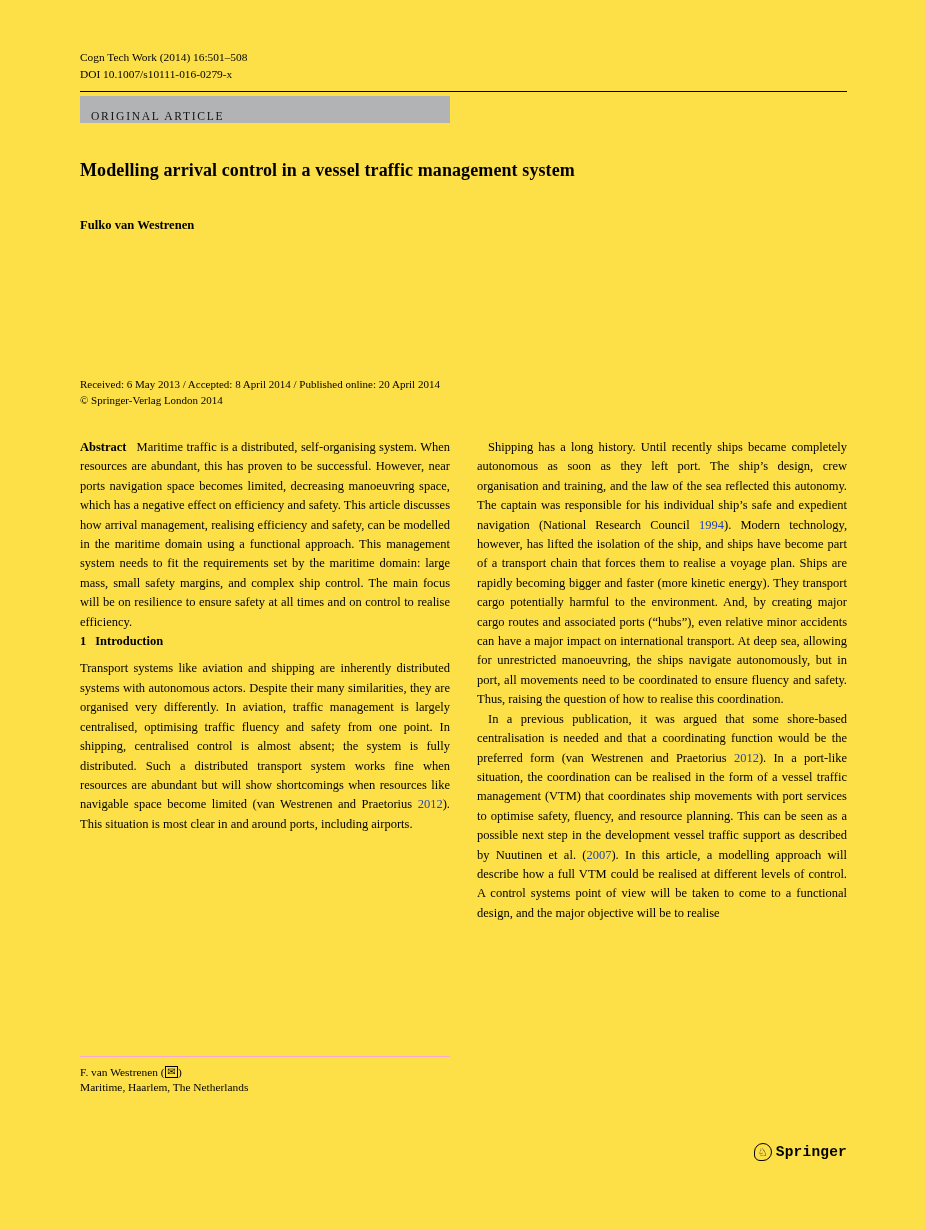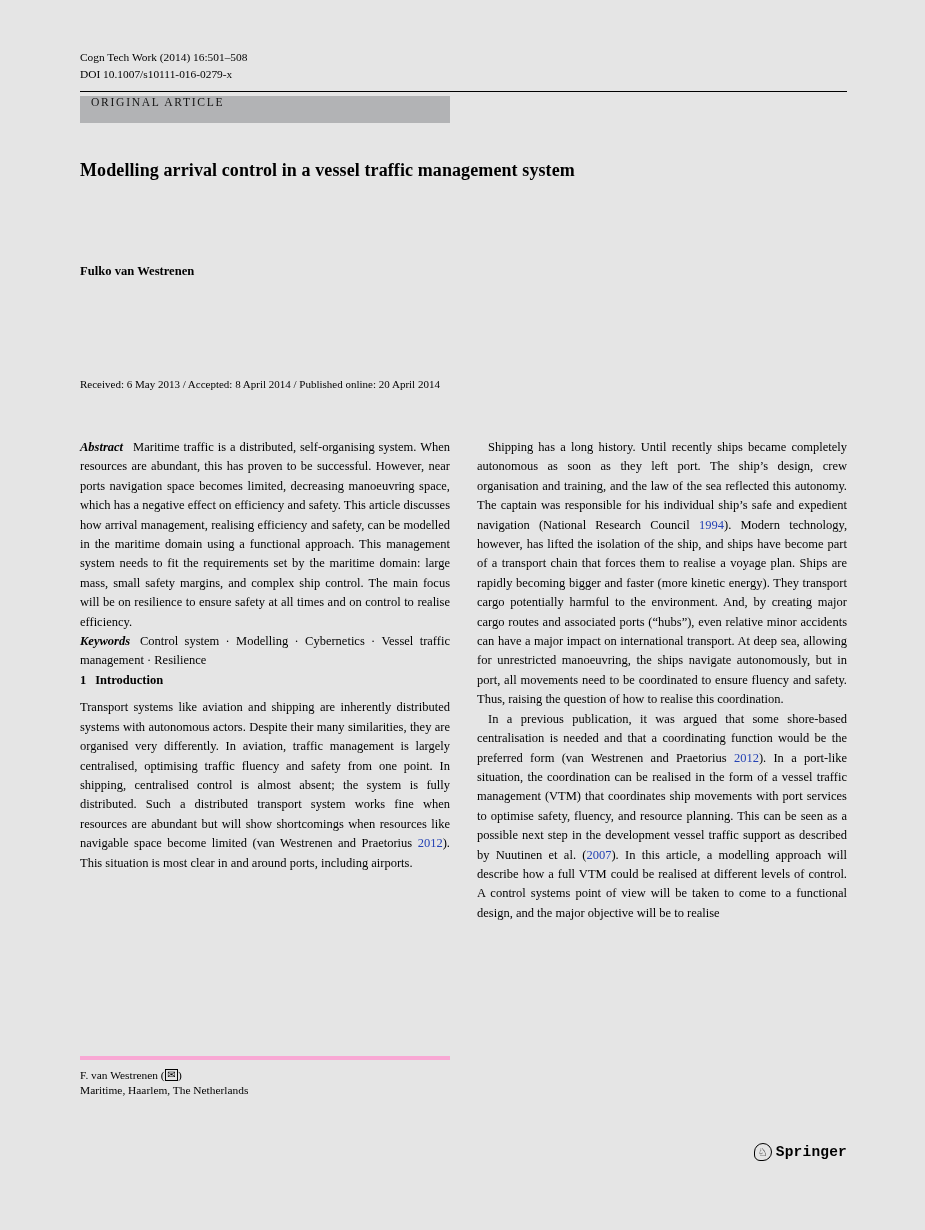--- a/index.html
+++ b/index.html
@@ -1,20 +1,20 @@
 <!DOCTYPE html>
 <html lang="en"><head>
 <meta charset="utf-8">
 <style>
   html, body { margin: 0; padding: 0; background: #ffffff; }
   .page {
     position: relative;
     width: 925px;
     height: 1230px;
-    background: #e5e5e5;
+    background: #fde047;
     font-family: "Liberation Serif", serif;
     color: #000000;
     overflow: hidden;
   }
 
   
   .header-meta {
     position: absolute;
     left: 80px;
     top: 49px;
@@ -30,21 +30,21 @@
     background: #000000;
   }
   .banner {
     position: absolute;
     left: 80px;
     top: 96px;
     width: 370px;
     height: 27px;
     background: #b2b3b5;
     display: flex;
-    align-items: flex-start;
+    align-items: flex-end;
     box-sizing: border-box;
     padding-left: 11px;
   }
   .banner-text {
     font-size: 11.6px;
     letter-spacing: 1.7px;
     color: #141414;
     font-family: "Liberation Serif", serif;
   }
 
@@ -56,21 +56,20 @@
     font-size: 18px;
     font-weight: bold;
     letter-spacing: 0.1px;
   }
   .author-name {
     position: absolute;
     left: 80px;
     top: 218px;
     font-size: 12.6px;
     font-weight: bold;
-    margin-top: 46px;
   }
   .received-block {
     position: absolute;
     left: 80px;
     top: 377px;
     font-size: 11px;
     line-height: 15.6px;
   }
 
   
@@ -82,21 +81,21 @@
     display: flex;
     gap: 27px;
   }
   .col {
     width: 370px;
     font-size: 12.5px;
     line-height: 19.4px;
     text-align: justify;
   }
   .col p { margin: 0; }
-  .runin-label { font-weight: bold; margin-right: 10px; font-style: italic; }
+  .runin-label { font-weight: bold; margin-right: 10px; }
   .abstract-p { margin-bottom: 19px; }
   .keywords-p { margin-bottom: 38px; }
   .section-heading {
     font-weight: bold;
     margin-bottom: 8px;
     text-align: left;
   }
   .section-heading .sec-num { margin-right: 9px; }
   .indent { text-indent: 11px; }
   .cite {
@@ -104,21 +103,21 @@
     text-decoration: none;
     cursor: pointer;
   }
 
   
   .footnote {
     position: absolute;
     left: 80px;
     top: 1056px;
     width: 370px;
-    border-top: 4px solid #f9a8d4;
+    border-top: 1px solid #f9a8d4;
     padding-top: 8px;
     font-size: 11.4px;
     line-height: 15.4px;
   }
   .envelope-box {
     display: inline-block;
     font-size: 10px;
     line-height: 10px;
     border: 0.8px solid #000;
     padding: 0 1.5px;
@@ -167,28 +166,28 @@
   <div class="banner">
     <span class="banner-text">ORIGINAL ARTICLE</span>
   </div>
 
   <h1 class="article-title" style="margin:0;">Modelling arrival control in a vessel traffic management system</h1>
 
   <div class="author-name">Fulko van Westrenen</div>
 
   <div class="received-block">
     <div>Received: 6 May 2013 / Accepted: 8 April 2014 / Published online: 20 April 2014</div>
+    <div>© Springer-Verlag London 2014</div>
   </div>
 
   <div class="columns">
 
     <div class="col">
       <p class="abstract-p"><span class="runin-label">Abstract</span><span>Maritime traffic is a distributed, self-organising system. When resources are abundant, this has proven to be successful. However, near ports navigation space becomes limited, decreasing manoeuvring space, which has a negative effect on efficiency and safety. This article discusses how arrival management, realising efficiency and safety, can be modelled in the maritime domain using a functional approach. This management system needs to fit the requirements set by the maritime domain: large mass, small safety margins, and complex ship control. The main focus will be on resilience to ensure safety at all times and on control to realise efficiency.</span></p>
 
-      <p class="keywords-p"><span class="runin-label">Keywords</span><span>Control system · Modelling · Cybernetics · Vessel traffic management · Resilience</span></p>
 
       <div class="section-heading"><span class="sec-num">1</span><span>Introduction</span></div>
 
       <p><span>Transport systems like aviation and shipping are inherently distributed systems with autonomous actors. Despite their many similarities, they are organised very differently. In aviation, traffic management is largely centralised, optimising traffic fluency and safety from one point. In shipping, centralised control is almost absent; the system is fully distributed. Such a distributed transport system works fine when resources are abundant but will show shortcomings when resources like navigable space become limited (van Westrenen and Praetorius </span><a class="cite">2012</a><span>). This situation is most clear in and around ports, including airports.</span></p>
     </div>
 
     <div class="col">
 
       <p class="indent"><span>Shipping has a long history. Until recently ships became completely autonomous as soon as they left port. The ship’s design, crew organisation and training, and the law of the sea reflected this autonomy. The captain was responsible for his individual ship’s safe and expedient navigation (National Research Council </span><a class="cite">1994</a><span>). Modern technology, however, has lifted the isolation of the ship, and ships have become part of a transport chain that forces them to realise a voyage plan. Ships are rapidly becoming bigger and faster (more kinetic energy). They transport cargo potentially harmful to the environment. And, by creating major cargo routes and associated ports (“hubs”), even relative minor accidents can have a major impact on international transport. At deep sea, allowing for unrestricted manoeuvring, the ships navigate autonomously, but in port, all movements need to be coordinated to ensure fluency and safety. Thus, raising the question of how to realise this coordination.</span></p>
 

